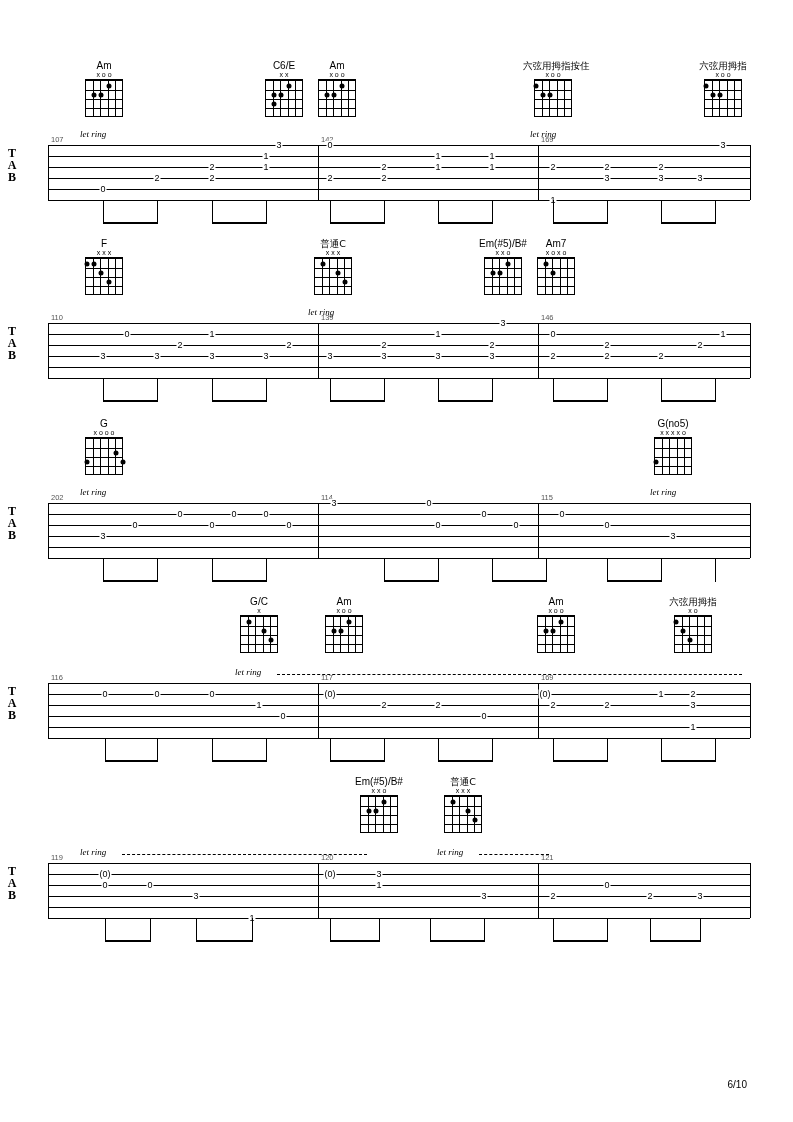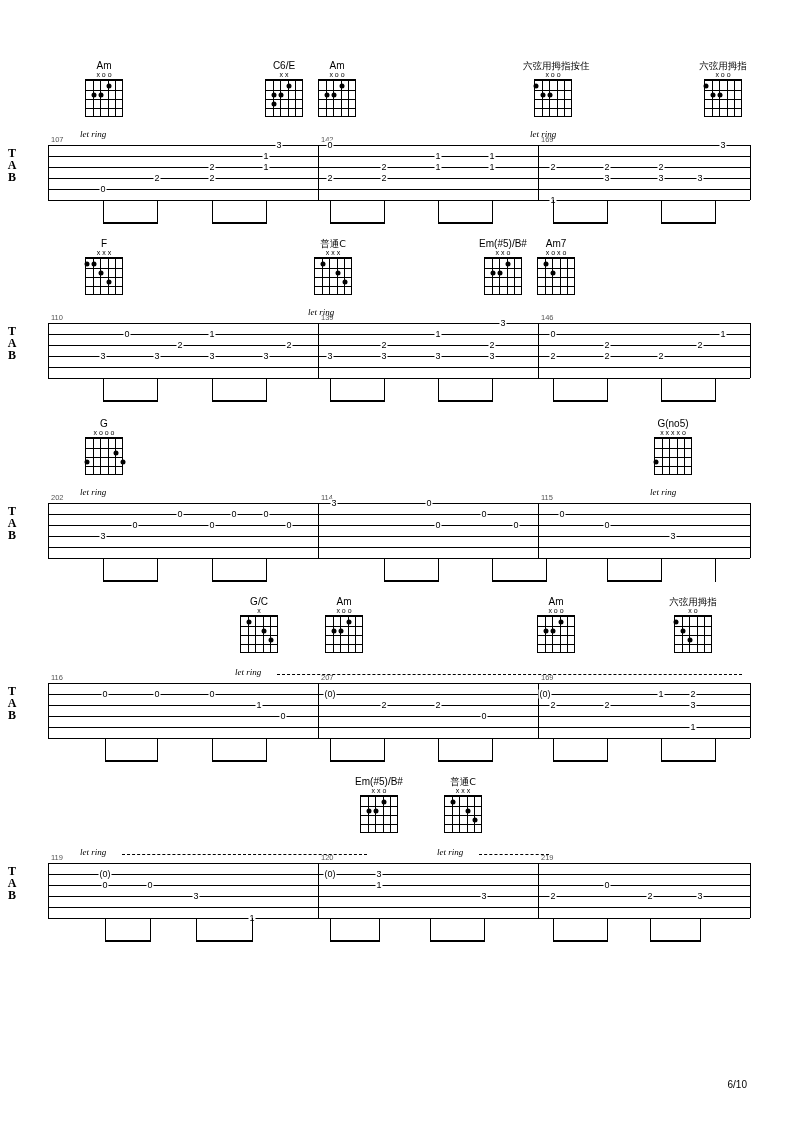--- a/index.html
+++ b/index.html
@@ -506,21 +506,21 @@
           <div class="barline" style="left: 48px; top: 0px; height: 55px;"></div>
           <div class="barline" style="left: 318px; top: 0px; height: 55px;"></div>
           <div class="barline" style="left: 538px; top: 0px; height: 55px;"></div>
           <div class="barline" style="left: 750px; top: 0px; height: 55px;"></div>
           <div class="tabclef" style="top: 2px;">
             <div>T</div>
             <div>A</div>
             <div>B</div>
           </div>
           <div class="measnum" style="left: 51px; top: -10px;">116</div>
-          <div class="measnum" style="left: 321px; top: -10px;">207</div>
+          <div class="measnum" style="left: 321px; top: -10px;">117</div>
           <div class="measnum" style="left: 541px; top: -10px;">169</div>
           <div class="num" style="left: 105px; top: 11px;">0</div>
           <div class="num" style="left: 157px; top: 11px;">0</div>
           <div class="num" style="left: 212px; top: 11px;">0</div>
           <div class="num" style="left: 259px; top: 22px;">1</div>
           <div class="num" style="left: 283px; top: 33px;">0</div>
           <div class="num" style="left: 330px; top: 11px;">(0)</div>
           <div class="num" style="left: 384px; top: 22px;">2</div>
           <div class="num" style="left: 438px; top: 22px;">2</div>
           <div class="num" style="left: 484px; top: 33px;">0</div>
@@ -597,21 +597,21 @@
           <div class="barline" style="left: 318px; top: 0px; height: 55px;"></div>
           <div class="barline" style="left: 538px; top: 0px; height: 55px;"></div>
           <div class="barline" style="left: 750px; top: 0px; height: 55px;"></div>
           <div class="tabclef" style="top: 2px;">
             <div>T</div>
             <div>A</div>
             <div>B</div>
           </div>
           <div class="measnum" style="left: 51px; top: -10px;">119</div>
           <div class="measnum" style="left: 321px; top: -10px;">120</div>
-          <div class="measnum" style="left: 541px; top: -10px;">219</div>
+          <div class="measnum" style="left: 541px; top: -10px;">121</div>
           <div class="num" style="left: 105px; top: 11px;">(0)</div>
           <div class="num" style="left: 105px; top: 22px;">0</div>
           <div class="num" style="left: 150px; top: 22px;">0</div>
           <div class="num" style="left: 196px; top: 33px;">3</div>
           <div class="num" style="left: 252px; top: 55px;">1</div>
           <div class="num" style="left: 330px; top: 11px;">(0)</div>
           <div class="num" style="left: 379px; top: 11px;">3</div>
           <div class="num" style="left: 379px; top: 22px;">1</div>
           <div class="num" style="left: 484px; top: 33px;">3</div>
           <div class="num" style="left: 553px; top: 33px;">2</div>

